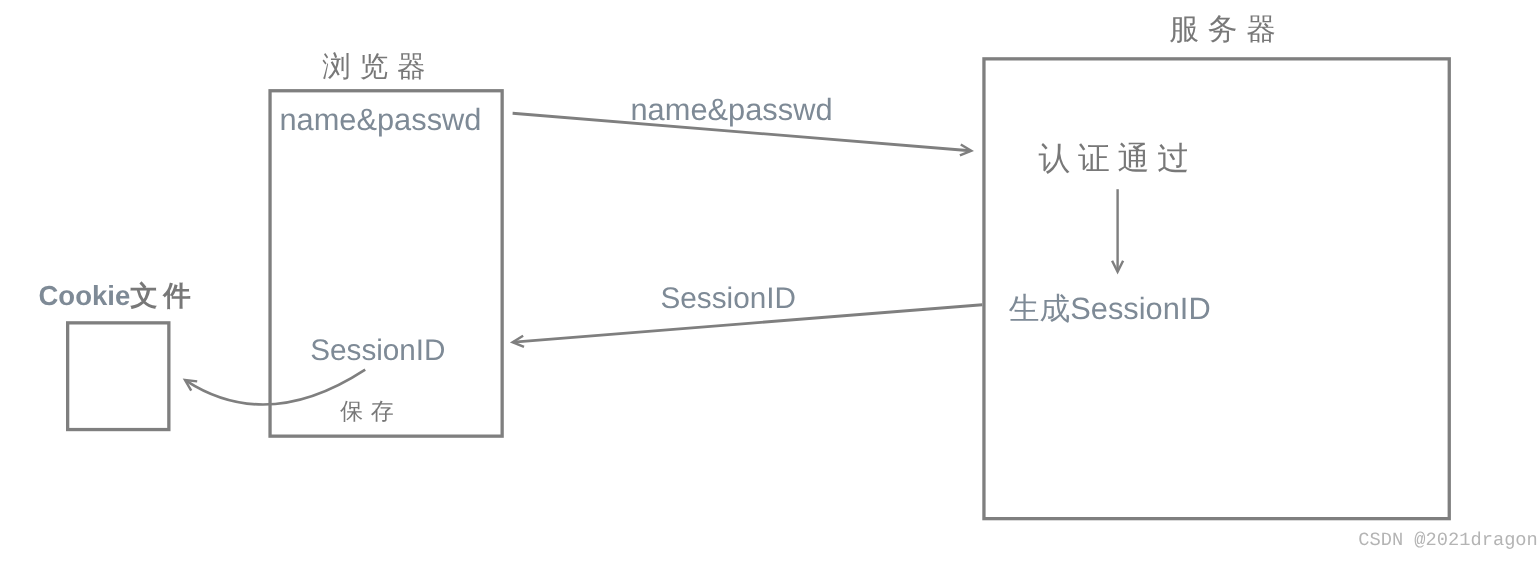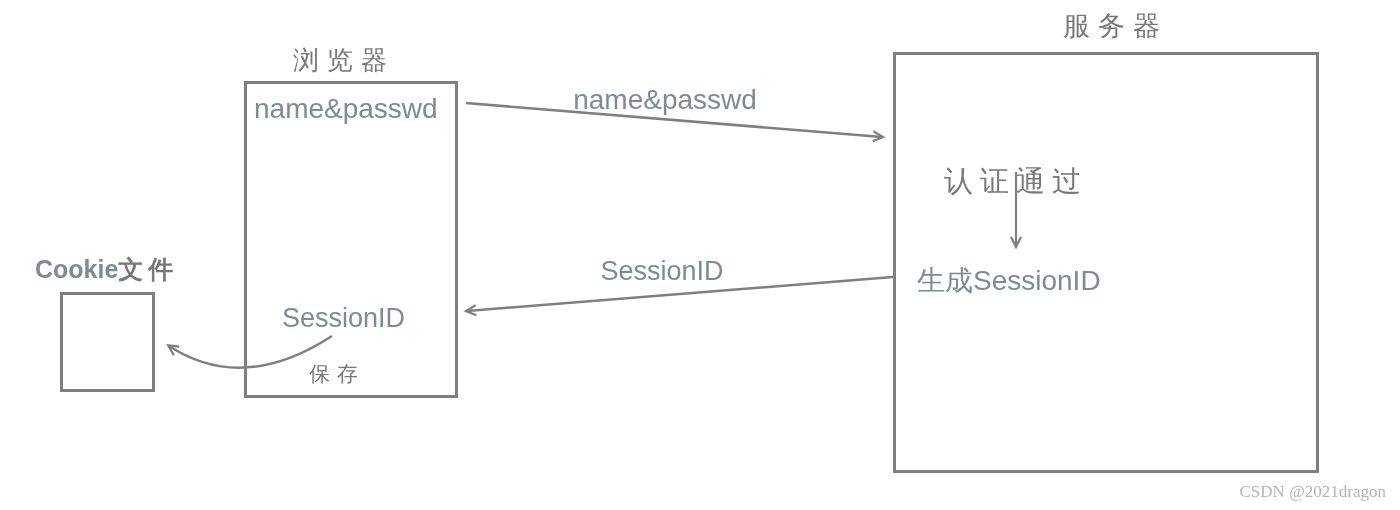--- a/index.html
+++ b/index.html
@@ -56,35 +56,35 @@
   }
   .cjk {
     color: var(--cjk-text);
     font-family: "Liberation Serif", "DejaVu Serif", serif;
   }
   .browser-title { left: 293px; top: 46px;  font-size: 26px; letter-spacing: 8px; }
   .server-title  { left: 1044px; top: 11px; font-size: 27px; letter-spacing: 8px; margin-left: 19px; }
   .credential-in-box { left: 254px; top: 93px;  font-size: 28px; }
   .sessionid-in-box  { left: 282px; top: 303px; font-size: 27px; }
   .save-label        { left: 309px; top: 362px; font-size: 21px; letter-spacing: 7px; }
-  .auth-label        { left: 944px; top: 129px; font-size: 29px; letter-spacing: 7px; margin-top: 36px; }
+  .auth-label        { left: 944px; top: 129px; font-size: 29px; letter-spacing: 7px; }
   .generate-label    { left: 917px; top: 265px; font-size: 28px;
                        font-family: "Liberation Sans", "DejaVu Sans", sans-serif;
                        color: var(--latin-text); text-align: right; }
   .cookie-label      { left: 35px;  top: 255px; font-size: 25px; font-weight: bold; }
   .cookie-label .cjk-part { letter-spacing: 5px; }
   .login-arrow-label   { left: 565px; top: 84px;  width: 200px; text-align: center; font-size: 28px; }
   .session-arrow-label { left: 562px; top: 256px; width: 200px; text-align: center; font-size: 27px; }
   .watermark {
     position: absolute;
-    right: 14px;
+    right: 2px;
     top: 482px;
     font-size: 17px;
     color: var(--watermark);
-    font-family: Liberation Serif, serif;
+    font-family: Liberation Mono, monospace;
   }
 </style>
 </head>
 <body>
 
 <div class="canvas">
 
   <svg class="arrow-layer" viewBox="0 0 1400 510" xmlns="http://www.w3.org/2000/svg">
     <defs>
       <marker id="openArrow" markerUnits="userSpaceOnUse" markerWidth="16" markerHeight="16" refX="11" refY="7" orient="auto">

